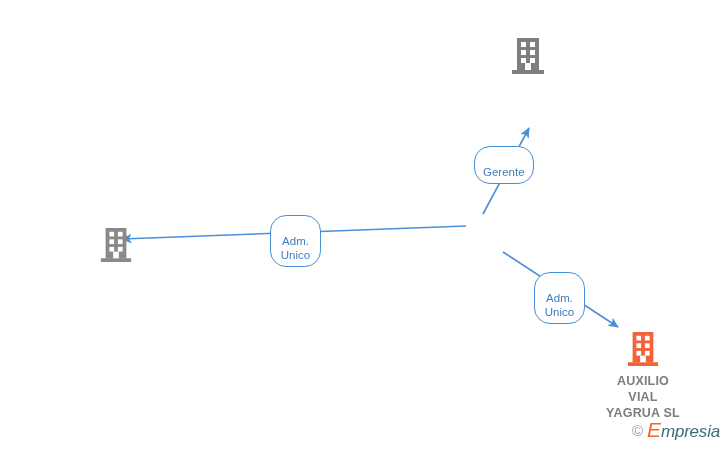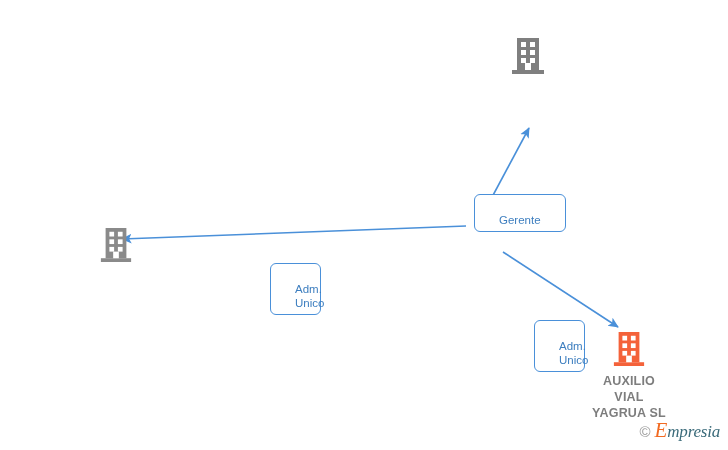--- a/index.html
+++ b/index.html
@@ -52,46 +52,45 @@
   }
   
   .node.company .node-label {
     margin-top: 5px;
   }
   
   .chip {
     position: absolute;
     box-sizing: border-box;
     border: 1px solid #4a90d9;
-    border-radius: 6px;
+    border-radius: 16px;
     background: #ffffff;
     color: #3d7ebf;
     font-size: 11.5px;
     line-height: 14px;
     text-align: center;
-    padding: 4px 24px;
+    padding: 4px 8px;
     white-space: pre-line;
-    margin-top: 48px;
   }
   .watermark {
     position: absolute;
     right: 8px;
     bottom: 10px;
     display: flex;
     align-items: center;
     gap: 4px;
     user-select: none;
   }
   .wm-c {
     color: #9a9a9a;
     font-size: 15px;
     line-height: 15px;
   }
   .wm-text {
-    font-family: Liberation Serif, serif;
+    font-family: Liberation Sans, sans-serif;
     font-style: italic;
     font-size: 17px;
     line-height: 17px;
     color: #3b6b7a;
     letter-spacing: -0.2px;
   }
   .wm-text .wm-cap {
     color: #f26a21;
     font-size: 21px;
   }
@@ -136,21 +135,21 @@
       <rect x="11" y="6" width="5" height="5" fill="#ffffff"></rect>
       <rect x="20" y="6" width="5" height="5" fill="#ffffff"></rect>
       <rect x="11" y="14" width="5" height="5" fill="#ffffff"></rect>
       <rect x="20" y="14" width="5" height="5" fill="#ffffff"></rect>
       <rect x="11" y="22" width="5" height="5" fill="#ffffff"></rect>
       <rect x="20" y="22" width="5" height="5" fill="#ffffff"></rect>
       <rect x="15" y="27" width="6" height="7" fill="#ffffff"></rect>
     </svg>
   </div>
 
-  <div class="node company" style="left:562px; top:330px; width:134px;">
+  <div class="node company" style="left:576px; top:330px; width:134px;">
     <svg class="node-icon" width="34" height="38" viewBox="0 0 36 40">
       <rect x="7" y="2" width="22" height="32" fill="#f4623a"></rect>
       <rect x="2" y="34" width="32" height="4" fill="#f4623a"></rect>
       <rect x="11" y="6" width="5" height="5" fill="#ffffff"></rect>
       <rect x="20" y="6" width="5" height="5" fill="#ffffff"></rect>
       <rect x="11" y="14" width="5" height="5" fill="#ffffff"></rect>
       <rect x="20" y="14" width="5" height="5" fill="#ffffff"></rect>
       <rect x="11" y="22" width="5" height="5" fill="#ffffff"></rect>
       <rect x="20" y="22" width="5" height="5" fill="#ffffff"></rect>
       <rect x="15" y="27" width="6" height="7" fill="#ffffff"></rect>

